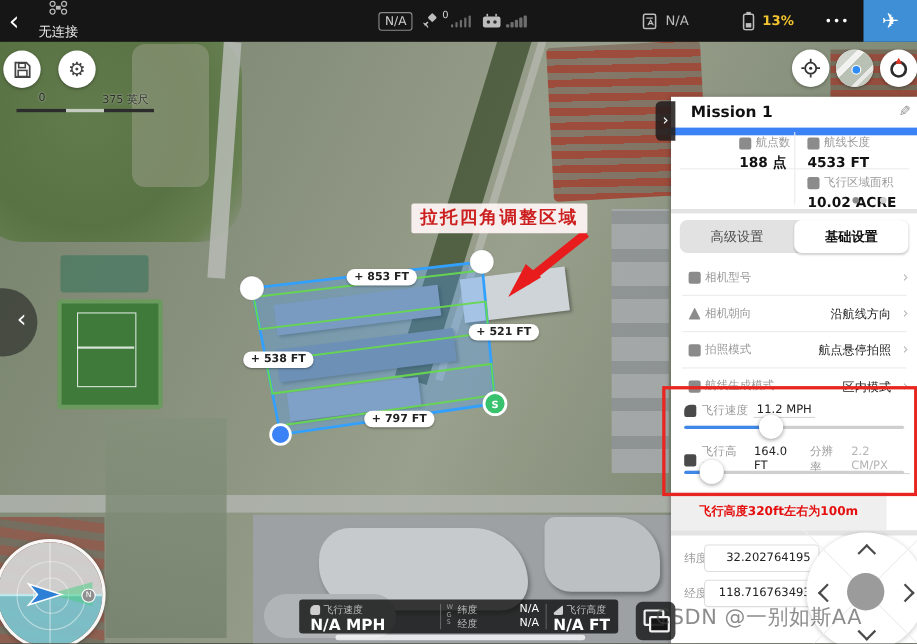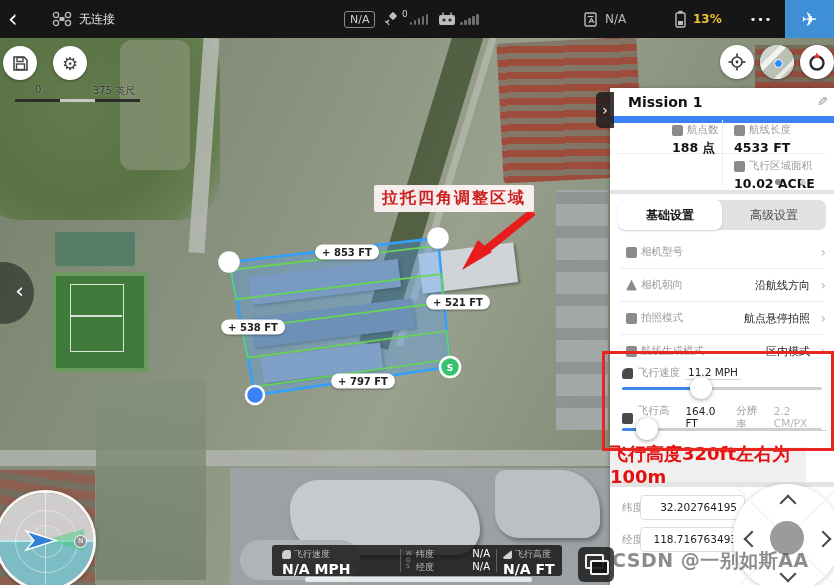--- a/index.html
+++ b/index.html
@@ -33,21 +33,21 @@
   .track .fill{position:absolute;left:0;top:0;height:2.5px;background:#3f88e8;border-radius:2px;}
   .thumb{position:absolute;width:22px;height:22px;border-radius:50%;background:#fff;box-shadow:0 1px 4px rgba(0,0,0,.4);cursor:pointer;z-index:2;}
   .ufield{border-bottom:1px solid #d6d6d6;padding:0 3px 1px;font-size:10.5px;color:#222;}
   .coordbox{position:absolute;left:30px;width:96px;height:23px;border:1px solid #ddd;border-radius:4px;background:#fff;font-size:10.5px;color:#222;text-align:right;line-height:23px;padding-right:7px;}
   .dchev{position:absolute;width:10px;height:10px;border-top:2.5px solid #4a4a4a;border-right:2.5px solid #4a4a4a;cursor:pointer;}
   
   #telemetry{left:272px;top:545px;width:290px;height:31px;background:rgba(12,12,12,.78);border-radius:3px;z-index:25;color:#fff;}
   .tl-label{font-size:9px;color:#bdbdbd;display:flex;align-items:center;gap:3px;}
   .tl-val{font-size:14px;font-weight:bold;color:#fff;}
   .vline{position:absolute;top:4px;height:23px;width:1px;background:rgba(255,255,255,.25);}
-  #flightnote{left:610px;top:447px;width:196px;height:35px;background:#efefef;display:flex;align-items:center;justify-content:center;font-size:18px;font-weight:bold;color:#e50f0f;z-index:31;}
+  #flightnote{left:610px;top:447px;width:196px;height:35px;background:#efefef;display:flex;align-items:center;justify-content:center;font-size:11px;font-weight:bold;color:#e50f0f;z-index:31;}
   #redbox{left:602px;top:351px;width:226px;height:94px;border:3px solid #e8251f;z-index:32;pointer-events:none;}
   
   #compass{left:-5px;top:490px;width:95px;height:95px;border-radius:50%;border:3px solid rgba(255,255,255,.95);overflow:hidden;z-index:26;box-shadow:0 1px 4px rgba(0,0,0,.3);}
   
   .wm{color:rgba(70,70,70,.62);font-size:19px;letter-spacing:.5px;z-index:40;white-space:nowrap;}
   svg{display:block;}
 </style>
 </head>
 <body>
 
@@ -181,22 +181,22 @@
             <span>飞行区域面积</span>
           </div>
         <div class="gval">10.02 ACRE</div>
       </div>
       <span style="position:absolute;left:165px;top:63px;width:6px;height:6px;border-radius:50%;background:#8a8a8a;"></span>
       <span style="position:absolute;left:190px;top:63px;width:6px;height:6px;border-radius:50%;background:#d2d2d2;"></span>
     </div>
     <div class="sep" style="top:102px;height:4px;"></div>
 
     <div class="abs" style="left:8px;top:112px;width:208px;height:30px;background:#e2e2e2;border-radius:7px;display:flex;">
+      <div style="flex:1;display:flex;align-items:center;justify-content:center;font-size:12px;color:#4d4d4d;cursor:pointer;">高级设置</div>
       <div style="flex:1;background:#fff;border-radius:7px;box-shadow:0 1px 2px rgba(0,0,0,.18);display:flex;align-items:center;justify-content:center;font-size:12px;font-weight:bold;color:#111;cursor:pointer;">基础设置</div>
-      <div style="flex:1;display:flex;align-items:center;justify-content:center;font-size:12px;color:#4d4d4d;cursor:pointer;">高级设置</div>
     </div>
 
     <div class="srow" style="top:148px;">
       <span class="glabel">
           <span class="micon"></span>
           <span>相机型号</span>
         </span>
       <span class="chev">›</span>
     </div>
     <div class="rowline" style="top:180px;"></div>
@@ -270,21 +270,21 @@
     </div>
   </div>
 
   <div id="redbox" class="abs"></div>
   <div id="flightnote" class="abs">飞行高度320ft左右为100m</div>
 
   <div id="topbar" class="abs">
     <div class="tb-item" style="left:8px;">
       <span style="font-size:24px;color:#fff;line-height:34px;">‹</span>
     </div>
-    <div class="tb-item" style="left:52px;gap:7px;">
+    <div class="tb-item" style="left:35px;gap:7px;flex-direction:column;">
       <svg width="20" height="16" viewBox="0 0 20 16">
         <circle cx="4" cy="4" r="2.6" fill="none" stroke="#b9b9b9" stroke-width="1.3"></circle>
         <circle cx="16" cy="4" r="2.6" fill="none" stroke="#b9b9b9" stroke-width="1.3"></circle>
         <circle cx="4" cy="12" r="2.6" fill="none" stroke="#b9b9b9" stroke-width="1.3"></circle>
         <circle cx="16" cy="12" r="2.6" fill="none" stroke="#b9b9b9" stroke-width="1.3"></circle>
         <rect x="7.5" y="6" width="5" height="4" fill="#b9b9b9"></rect>
       </svg>
       <span style="color:#e8e8e8;">无连接</span>
     </div>
     <div class="tb-item" style="left:344px;">
@@ -384,15 +384,15 @@
     <div style="position:absolute;left:17px;top:17px;width:61px;height:61px;border:1px solid rgba(255,255,255,.45);border-radius:50%;"></div>
     <div style="position:absolute;left:32px;top:32px;width:31px;height:31px;border:1px solid rgba(255,255,255,.45);border-radius:50%;"></div>
     <div style="position:absolute;left:47px;top:0;width:1px;height:95px;background:rgba(255,255,255,.5);"></div>
     <svg style="position:absolute;left:0;top:0;" width="95" height="95" viewBox="0 0 95 95">
       <polygon points="47,47 86,36 86,58" fill="rgba(70,205,130,.5)"></polygon>
       <path d="M28 38 L58 47.5 L28 57 L36 47.5 Z" fill="#2e7fd6" stroke="#fff" stroke-width="1.4"></path>
     </svg>
     <div style="position:absolute;left:76px;top:42px;width:11px;height:11px;border-radius:50%;background:#8f8f8f;border:1px solid #fff;color:#fff;font-size:7px;text-align:center;line-height:11px;">N</div>
   </div>
 
-  <div class="abs wm" style="left:612px;top:548px;font-weight:bold;">CSDN @一别如斯AA</div>
+  <div class="abs wm" style="left:596px;top:548px;">CSDN @一别如斯AA</div>
 
 </div>
 
 </body></html>

